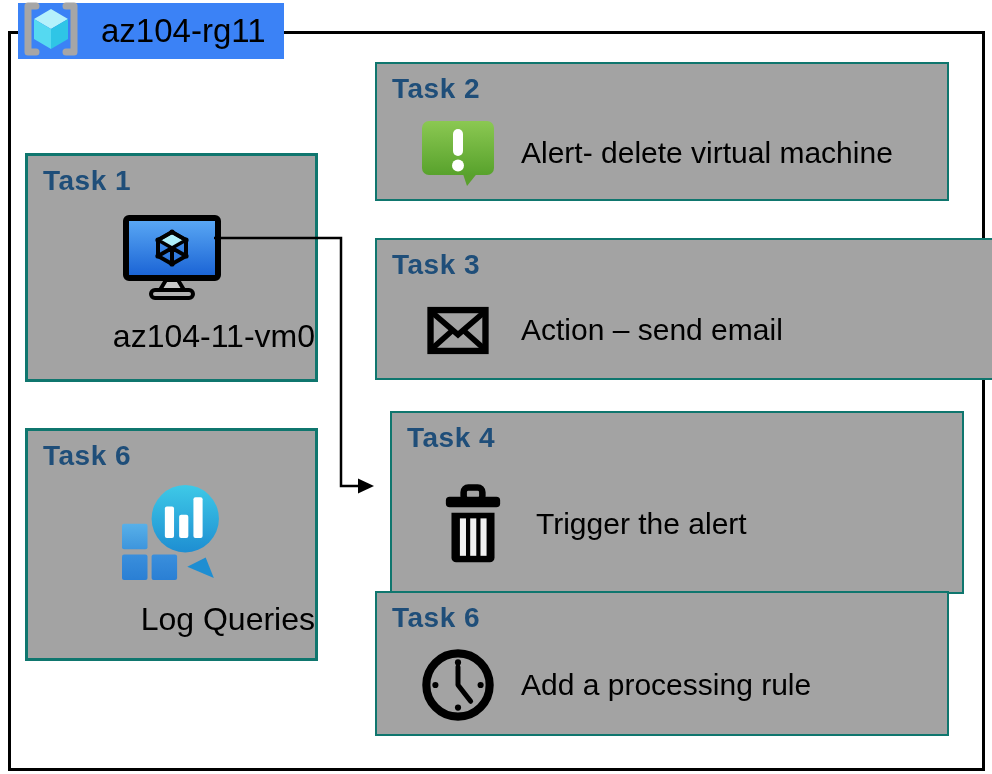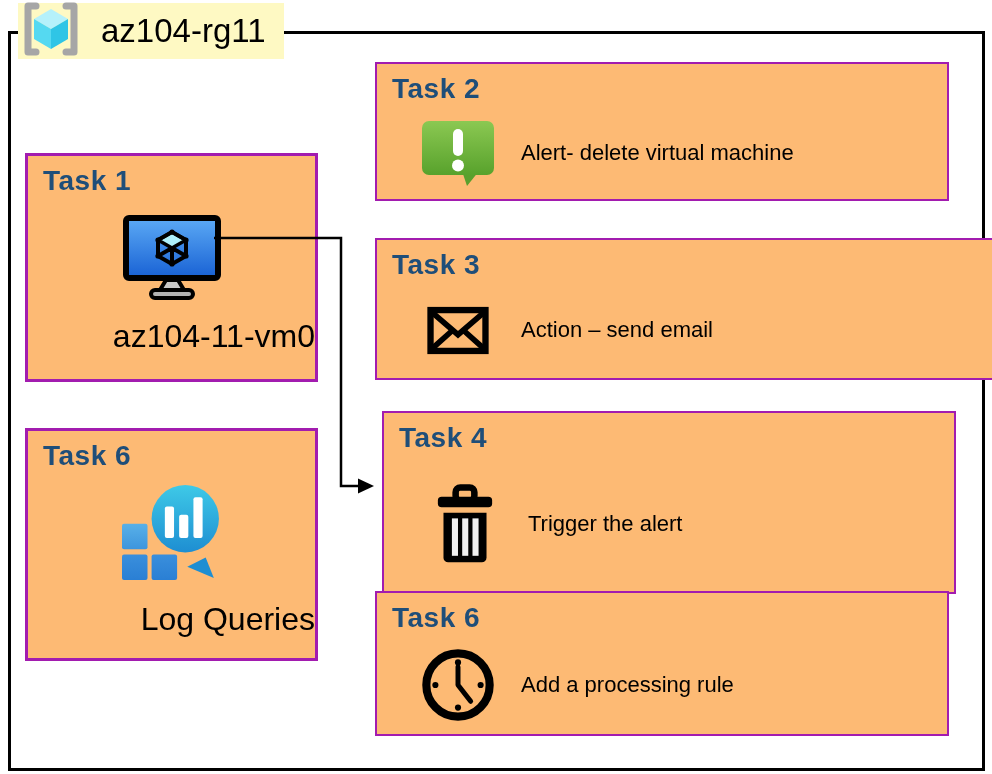--- a/index.html
+++ b/index.html
@@ -5,40 +5,40 @@
   * { margin:0; padding:0; box-sizing:border-box; }
   html,body { width:992px; height:774px; background:#ffffff; overflow:hidden;
               font-family:"Liberation Sans","DejaVu Sans",sans-serif; }
   body { position:relative; }
 
   
   .rg-frame { position:absolute; left:8px; top:31px; width:977px; height:740px;
               border:3px solid #000; background:#fff; z-index:0; }
 
   .rg-header { position:absolute; left:18px; top:3px; height:56px; z-index:4;
-               display:flex; align-items:center; background:#fef9c3; padding-right:18px; }
+               display:flex; align-items:center; background:#3b82f6; padding-right:18px; }
   .rg-label { font-size:33px; color:#000; margin-left:17px; white-space:nowrap; }
 
   
-  .task-box { position:absolute; background:#fdba74; border:2px solid #a21caf; z-index:1; }
+  .task-box { position:absolute; background:#a3a3a3; border:2px solid #0f766e; z-index:1; }
   .task-title { position:absolute; top:9px; left:15px; font-size:28px; font-weight:bold;
                 color:#1f4e79; letter-spacing:0.5px; }
 
   .box-task1 { left:25px; top:137px; width:293px; height:229px; border-width:3px;margin-top:16px; }
   .box-task6 { left:25px; top:428px; width:293px; height:233px; border-width:3px; }
   .box-task2 { left:375px; top:62px;  width:574px; height:139px; }
   .box-task3 { left:375px; top:238px; width:662px; height:142px; }
-  .box-task4 { left:382px; top:411px; width:574px; height:183px; }
+  .box-task4 { left:390px; top:411px; width:574px; height:183px; }
   .box-task5 { left:375px; top:591px; width:574px; height:145px; }
 
   
   .task-row { position:absolute; left:34px; right:10px; top:48px; bottom:6px;
               display:flex; align-items:center; }
   .icon-cell { width:94px; display:flex; justify-content:center; flex:none; }
-  .task-label { font-size:22px; color:#000; margin-left:16px; white-space:nowrap; }
+  .task-label { font-size:30px; color:#000; margin-left:16px; white-space:nowrap; }
 
   
   .center-icon { position:absolute; left:0; right:0; display:flex; justify-content:center; }
   .box-task1 .center-icon { top:58px; }
   .box-task6 .center-icon { top:54px; }
   .center-caption { position:absolute; left:0; right:0; text-align:right;
                     font-size:32px; color:#000; }
   .box-task1 .center-caption { top:162px; }
   .box-task6 .center-caption { top:170px; }
 

